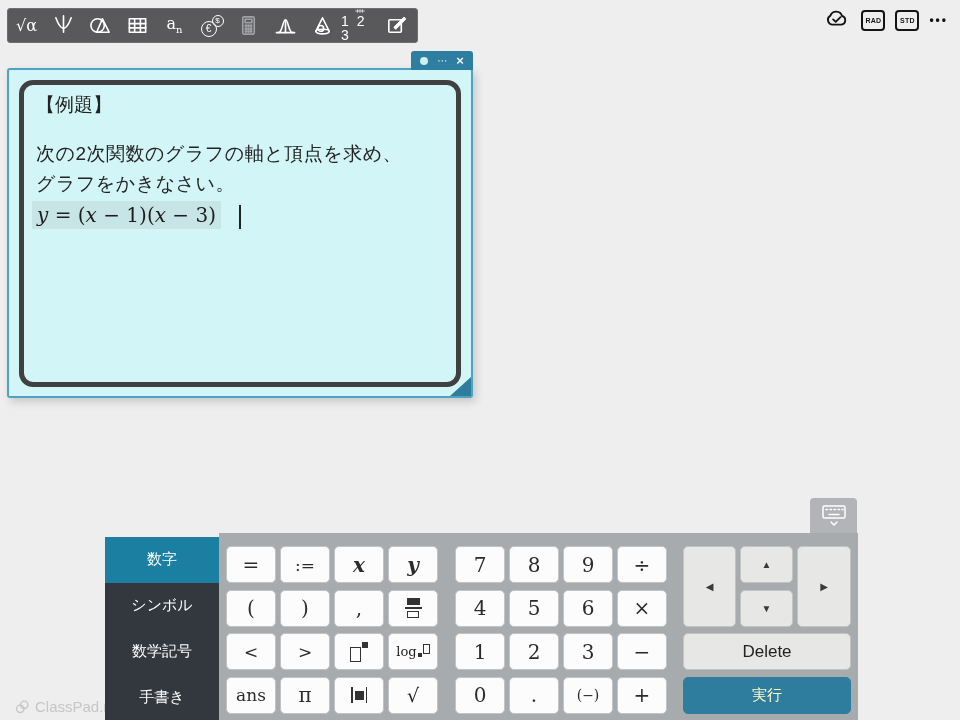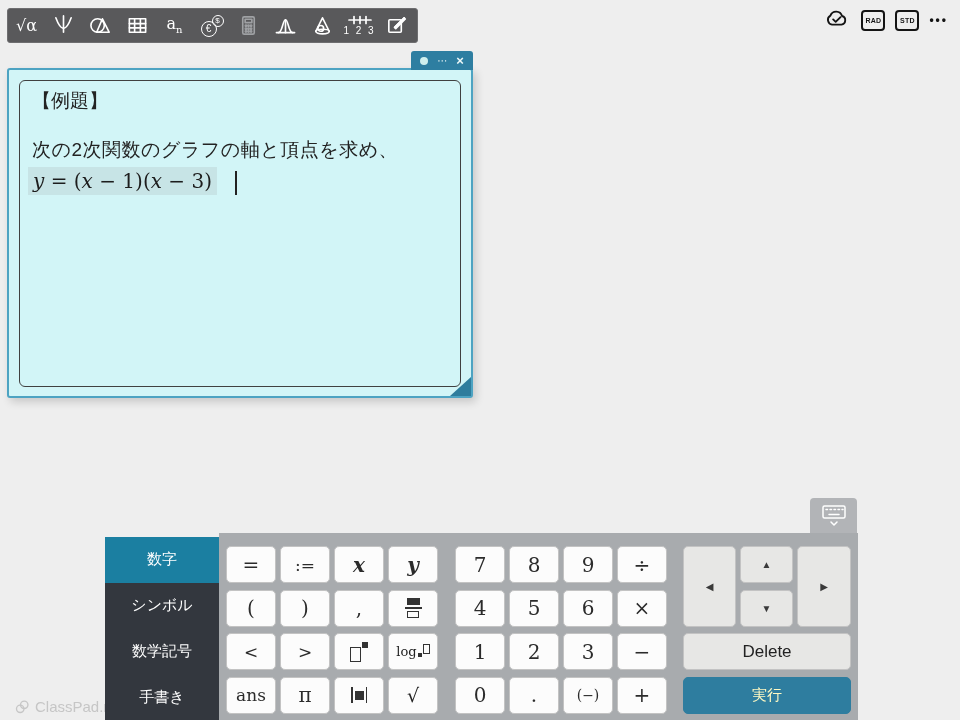--- a/index.html
+++ b/index.html
@@ -10,35 +10,35 @@
   .toolbar{position:absolute;left:7px;top:8px;width:411px;height:35px;background:#59595b;border:1px solid #6e6e70;border-radius:3px;display:flex;align-items:center;box-sizing:border-box;}
   .ticon{width:37px;height:33px;display:flex;flex-direction:column;align-items:center;justify-content:center;color:#fff;cursor:pointer;}
   .ticon svg{stroke:#ffffff;fill:none;stroke-width:1.7;stroke-linecap:round;stroke-linejoin:round;}
   .ticon.disabled svg{stroke:#9fa1a4;}
   .t-text{font-size:16px;line-height:1;font-family:"DejaVu Serif",serif;}
   .t-sub{font-size:10px;vertical-align:-4px;}
   .coinwrap{position:relative;width:24px;height:24px;}
   .coin{position:absolute;border:1.6px solid #fff;border-radius:50%;color:#fff;display:flex;align-items:center;justify-content:center;box-sizing:border-box;background:transparent;}
   .coin.euro{left:1px;top:7px;width:16px;height:16px;font-size:10px;}
   .coin.dollar{left:12px;top:1px;width:12px;height:12px;font-size:8px;}
-  .nl-digits{font-size:10px;letter-spacing:2px;line-height:1;margin-top:1px;}
+  .nl-digits{font-size:14px;letter-spacing:2px;line-height:1;margin-top:1px;}
 
   
   .status{position:absolute;right:12px;top:7px;display:flex;align-items:center;gap:10px;}
   .badge{border:2px solid #141414;border-radius:4px;width:20px;height:17px;display:flex;align-items:center;justify-content:center;font-size:7px;font-weight:bold;color:#141414;letter-spacing:.2px;cursor:pointer;}
   .dots{font-size:12px;font-weight:bold;letter-spacing:2px;color:#141414;cursor:pointer;}
   .cloud svg{stroke:#141414;fill:none;stroke-width:1.7;stroke-linecap:round;stroke-linejoin:round;cursor:pointer;}
 
   
   .note{position:absolute;left:7px;top:68px;width:466px;height:330px;background:#d2f5f7;border:2px solid #4da3c2;border-radius:3px;box-shadow:3px 4px 9px rgba(0,0,0,.16);box-sizing:border-box;}
   .note-header{position:absolute;right:-2px;top:-19px;width:62px;height:19px;background:#2e7ea1;border-radius:3px 3px 0 0;display:flex;align-items:center;justify-content:space-evenly;cursor:move;}
   .win-dot{width:8px;height:8px;border-radius:50%;background:#cfefee;}
   .win-more{color:#eef8f8;font-size:10px;line-height:1;cursor:pointer;}
   .win-close{color:#eef8f8;font-size:13px;font-weight:bold;line-height:1;cursor:pointer;}
-  .note-inner{position:absolute;left:10px;top:10px;right:10px;bottom:9px;border:1px solid #404040;border-radius:6px;padding:7px 12px;box-sizing:border-box;color:#232323;cursor:text;}
+  .note-inner{position:absolute;left:10px;top:10px;right:10px;bottom:9px;border:5px solid #404040;border-radius:14px;padding:7px 12px;box-sizing:border-box;color:#232323;cursor:text;}
   .nt-title{font-size:19px;margin-bottom:21px;}
   .nt-line{font-size:19px;line-height:30px;letter-spacing:.5px;}
   .fx{margin-top:2px;margin-left:-4px;display:flex;align-items:flex-end;}
   .fx-hl{background:#c7e4e6;padding:2px 5px;font-family:"DejaVu Serif",serif;font-size:20px;color:#1d1d1d;}
   .fx-hl span{white-space:pre;}
   .fx .var{font-style:italic;}
   .caret{display:inline-block;width:1.5px;height:24px;background:#222;margin-left:18px;}
   .resize{position:absolute;right:0;bottom:0;width:0;height:0;border-left:21px solid transparent;border-bottom:19px solid #2f7d9d;cursor:nwse-resize;}
 
   
@@ -186,20 +186,21 @@
 
   <div class="note">
     <div class="note-header">
       <span class="win-dot"></span>
       <span class="win-more">⋯</span>
       <span class="win-close">×</span>
     </div>
     <div class="note-inner">
       <div class="nt-title">【例題】</div>
       <div class="nt-line">次の2次関数のグラフの軸と頂点を求め、</div>
+      <div class="nt-line">グラフをかきなさい。</div>
       <div class="fx">
         <span class="fx-hl"><span class="var">y</span><span> = </span><span>(</span><span class="var">x</span><span> − 1</span><span>)</span><span>(</span><span class="var">x</span><span> − 3</span><span>)</span></span>
         <span class="caret"></span>
       </div>
     </div>
     <div class="resize"></div>
   </div>
 
   <div class="kb-toggle">
     <svg width="26" height="24" viewBox="0 0 26 24">

